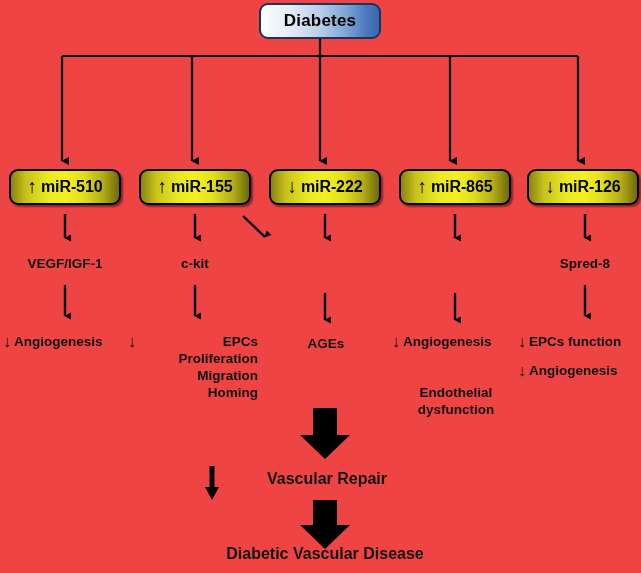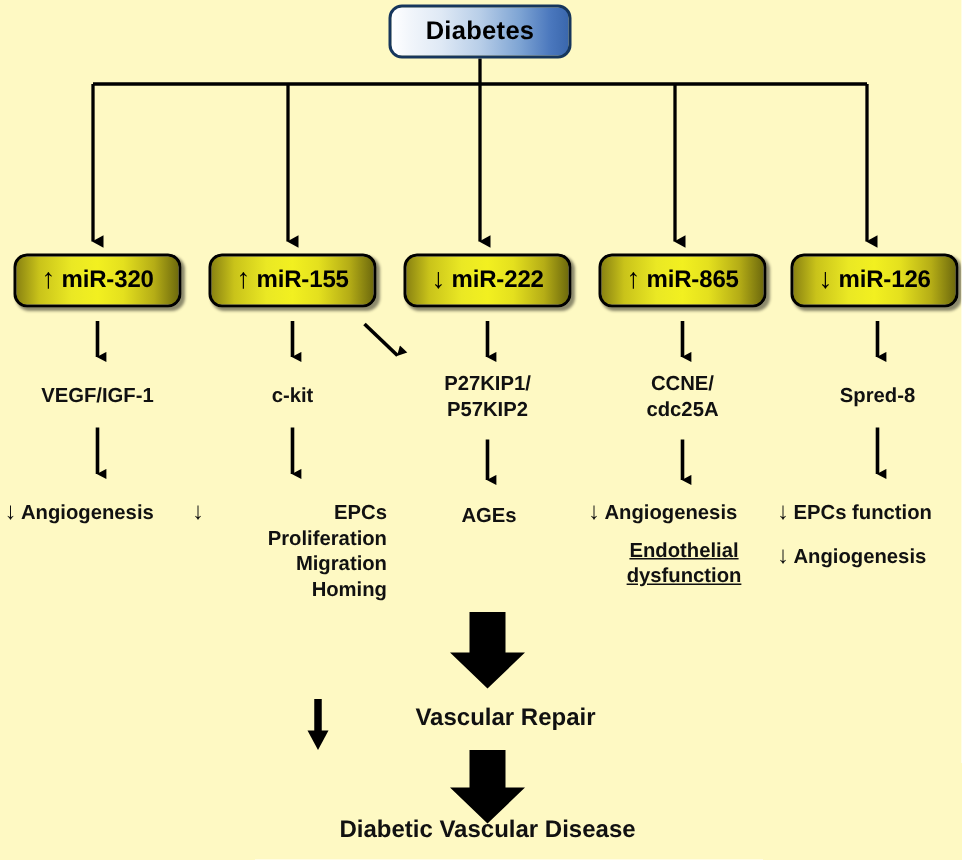--- a/index.html
+++ b/index.html
@@ -9,21 +9,21 @@
     background: #ffffff;
   }
   body {
     font-family: "Liberation Sans", sans-serif;
     -webkit-font-smoothing: antialiased;
   }
   #figure {
     position: relative;
     width: 641px;
     height: 573px;
-    background: #fef9c3;
+    background: #ef4444;
     overflow: hidden;
   }
 
   
   .diabetes-box {
     position: absolute;
     left: 259px;
     top: 3px;
     width: 122px;
     height: 36px;
@@ -191,21 +191,21 @@
       <path d="M313,500 L337,500 L337,525 L350,525 L325,549 L300,525 L313,525 Z" fill="#000"></path>
     </g>
   </svg>
 
   <div class="diabetes-box">
     <span class="label">Diabetes</span>
   </div>
 
   <div class="mir-box" style="left:9px;">
     <span class="arrow-glyph">↑</span>
-    <span class="mir-label">miR-320</span>
+    <span class="mir-label">miR-510</span>
   </div>
 
   <div class="mir-box" style="left:139px;">
     <span class="arrow-glyph">↑</span>
     <span class="mir-label">miR-155</span>
   </div>
 
   <div class="mir-box" style="left:269px;">
     <span class="arrow-glyph">↓</span>
     <span class="mir-label">miR-222</span>
@@ -218,25 +218,21 @@
 
   <div class="mir-box" style="left:527px;">
     <span class="arrow-glyph">↓</span>
     <span class="mir-label">miR-126</span>
   </div>
 
   <div class="node-text" style="left:5px;  top:256px; width:120px;">VEGF/IGF-1</div>
 
   <div class="node-text" style="left:140px; top:256px; width:110px;text-align:center;">c-kit</div>
 
-  <div class="node-text" style="left:268px; top:248px; width:114px;">P27KIP1/
-P57KIP2</div>
-
-  <div class="node-text" style="left:398px; top:248px; width:114px;">CCNE/
-cdc25A</div>
+
 
   <div class="node-text" style="left:530px; top:256px; width:110px;">Spred-8</div>
 
   <div class="node-text with-arrow" style="left:3px; top:334px; width:126px;">
     <span class="inline-dn">↓</span>
     <span>Angiogenesis</span>
   </div>
 
   <div class="node-text with-arrow" style="left:128px; top:334px; width:130px;">
     <span class="inline-dn">↓</span>
@@ -246,30 +242,30 @@
 Homing</span>
   </div>
 
   <div class="node-text" style="left:270px; top:336px; width:112px;">AGEs</div>
 
   <div class="node-text with-arrow" style="left:392px; top:334px; width:128px;">
     <span class="inline-dn">↓</span>
     <span>Angiogenesis</span>
   </div>
 
-  <div class="node-text" style="left:395px; top:359px; width:122px;text-decoration:underline;">Endothelial
+  <div class="node-text" style="left:395px; top:385px; width:122px;">Endothelial
 dysfunction</div>
 
   <div class="node-text with-arrow" style="left:518px; top:334px; width:124px;">
     <span class="inline-dn">↓</span>
     <span>EPCs function</span>
   </div>
 
   <div class="node-text with-arrow" style="left:518px; top:363px; width:124px;">
     <span class="inline-dn">↓</span>
     <span>Angiogenesis</span>
   </div>
 
-  <div class="big-text" style="left:237px; top:470px; width:200px;">Vascular Repair</div>
+  <div class="big-text" style="left:227px; top:470px; width:200px;">Vascular Repair</div>
 
   <div class="big-text" style="left:205px; top:545px; width:240px;">Diabetic Vascular Disease</div>
 
 </div>
 
 </body></html>

